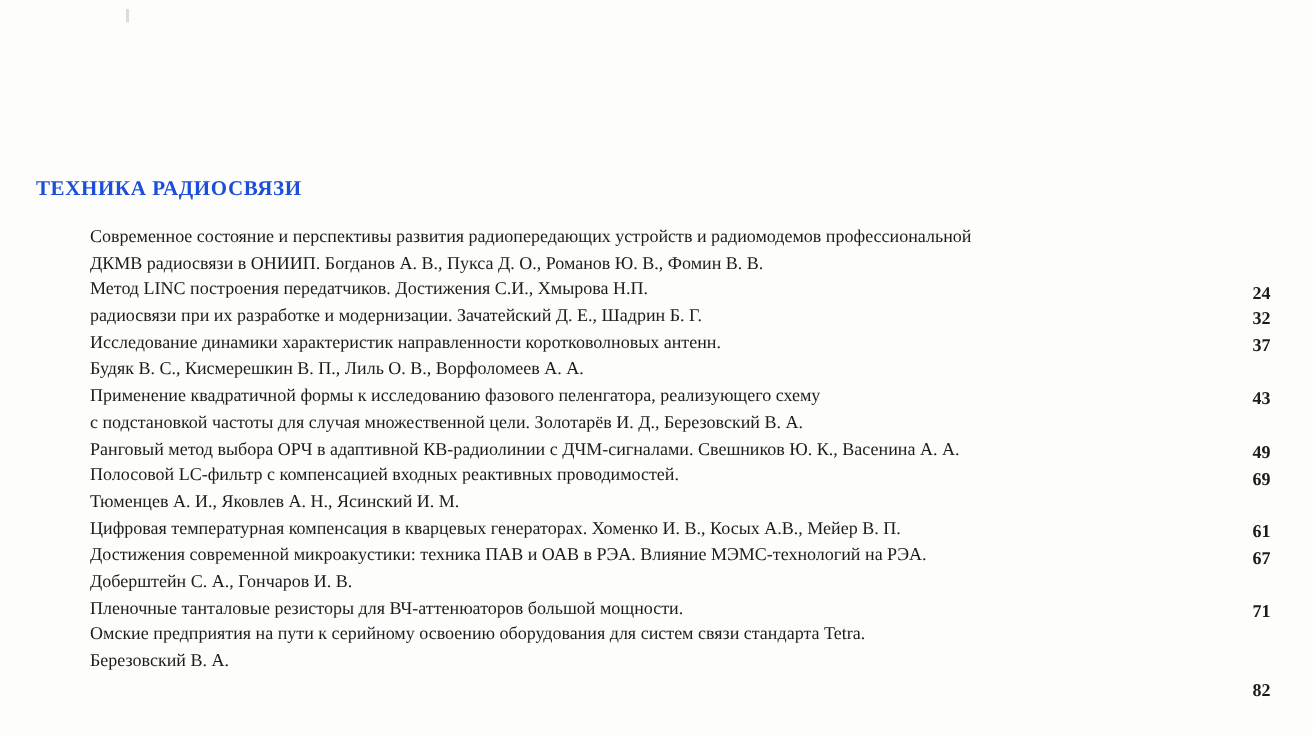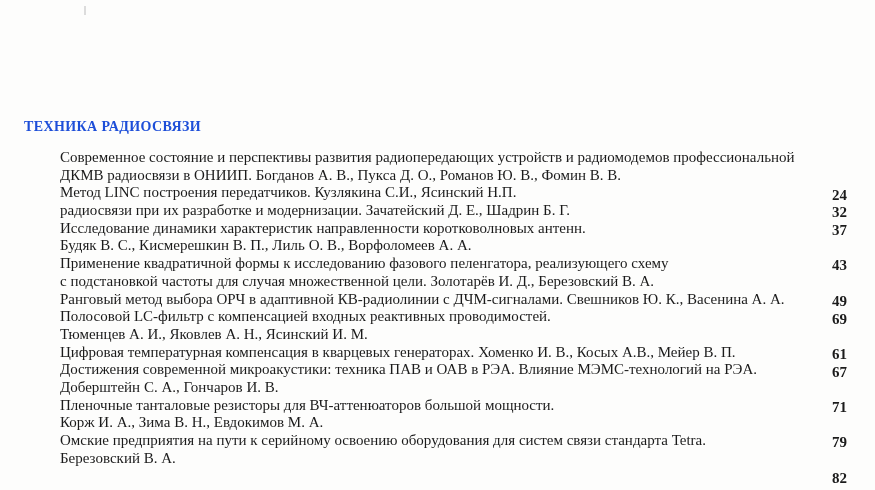--- a/index.html
+++ b/index.html
@@ -22,21 +22,21 @@
   }
   .toc {
     position: absolute;
     left: 60px; top: 149px;
     width: 787px;
   }
   .row {
     position: relative;
     height: 17.7px;
     line-height: 17.7px;
-    font-size: 15px;
+    font-size: 12px;
     white-space: nowrap;
   }
   .entry-text { font-weight: normal; }
   .entry-authors { font-weight: normal; }
   .page-num {
     position: absolute;
     right: 0; top: 0;
     font-weight: bold;
     margin-top: 20px;
   }
@@ -55,21 +55,21 @@
 <h1 class="section-title">ТЕХНИКА РАДИОСВЯЗИ</h1>
 
 <div class="toc">
 
   <div>
     <div class="row"><span class="entry-text">Современное состояние и перспективы развития радиопередающих устройств и радиомодемов профессиональной</span></div>
     <div class="row"><span class="entry-text">ДКМВ радиосвязи в ОНИИП. </span><span class="entry-authors">Богданов А. В., Пукса Д. О., Романов Ю. В., Фомин В. В.</span><span class="page-num">24</span></div>
   </div>
 
   <div>
-    <div class="row"><span class="entry-text">Метод LINC построения передатчиков. </span><span class="entry-authors">Кузлякина С.И., Ясинский Н.П.</span><span class="page-num">32</span></div>
+    <div class="row"><span class="entry-text">Метод LINC построения передатчиков. </span><span class="entry-authors">Достижения С.И., Хмырова Н.П.</span><span class="page-num">32</span></div>
   </div>
 
   <div>
     <div class="row"><span class="entry-text">радиосвязи при их разработке и модернизации. </span><span class="entry-authors">Зачатейский Д. Е., Шадрин Б. Г.</span><span class="page-num">37</span></div>
   </div>
 
   <div>
     <div class="row"><span class="entry-text">Исследование динамики характеристик направленности коротковолновых антенн.</span></div>
     <div class="row"><span class="entry-authors">Будяк В. С., Кисмерешкин В. П., Лиль О. В., Ворфоломеев А. А.</span><span class="page-num">43</span></div>
   </div>
@@ -92,21 +92,20 @@
     <div class="row"><span class="entry-text">Цифровая температурная компенсация в кварцевых генераторах. </span><span class="entry-authors">Хоменко И. В., Косых А.В., Мейер В. П.</span><span class="page-num">67</span></div>
   </div>
 
   <div>
     <div class="row"><span class="entry-text">Достижения современной микроакустики: техника ПАВ и ОАВ в РЭА. Влияние МЭМС-технологий на РЭА.</span></div>
     <div class="row"><span class="entry-authors">Доберштейн С. А., Гончаров И. В.</span><span class="page-num">71</span></div>
   </div>
 
   <div>
     <div class="row"><span class="entry-text">Пленочные танталовые резисторы для ВЧ-аттенюаторов большой мощности.</span></div>
-    <div class="row"><span class="entry-authors">Корж И. А., Зима В. Н., Евдокимов М. А.</span><span class="page-num">79</span></div>
   </div>
 
   <div>
     <div class="row"><span class="entry-text">Омские предприятия на пути к серийному освоению оборудования для систем связи стандарта Tetra.</span></div>
     <div class="row"><span class="entry-authors">Березовский В. А.</span><span class="page-num">82</span></div>
   </div>
 
 </div>
 
 </body></html>

